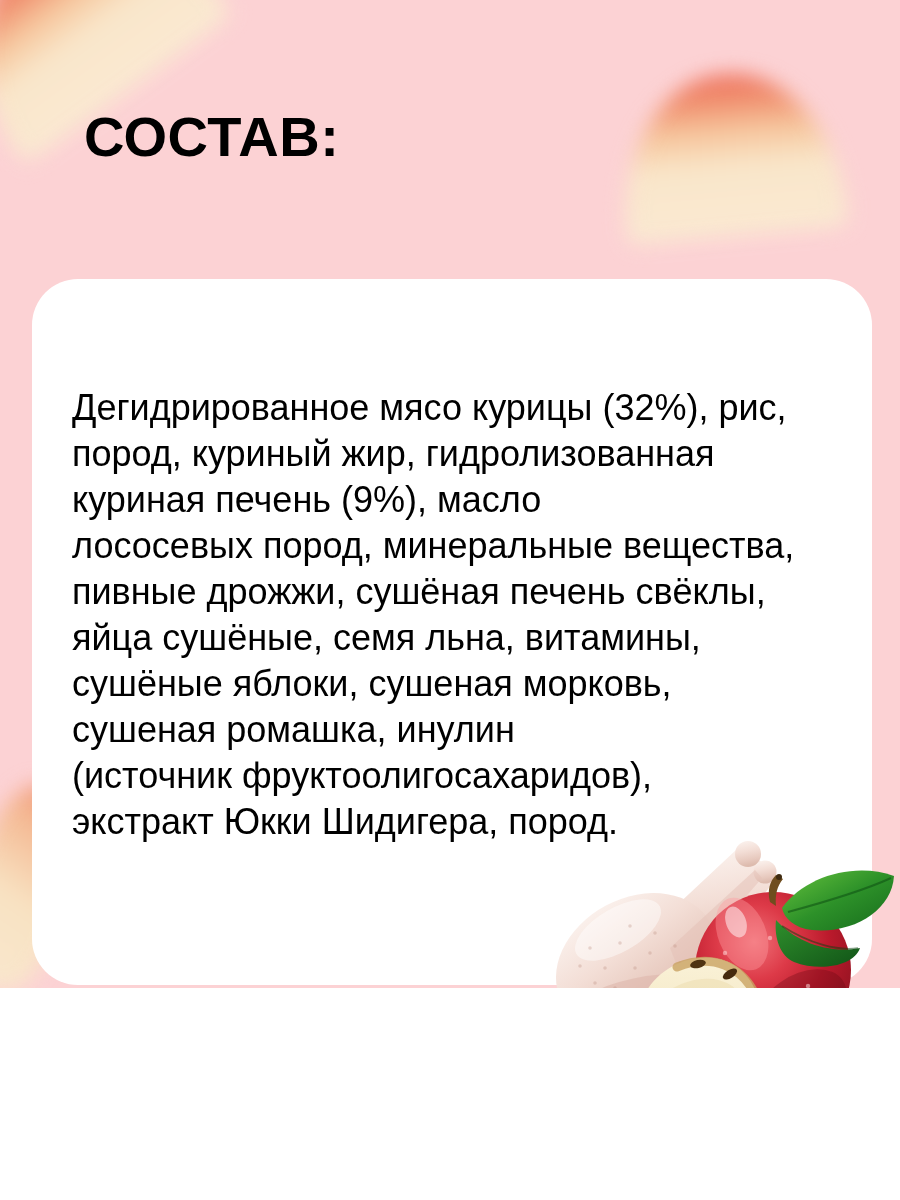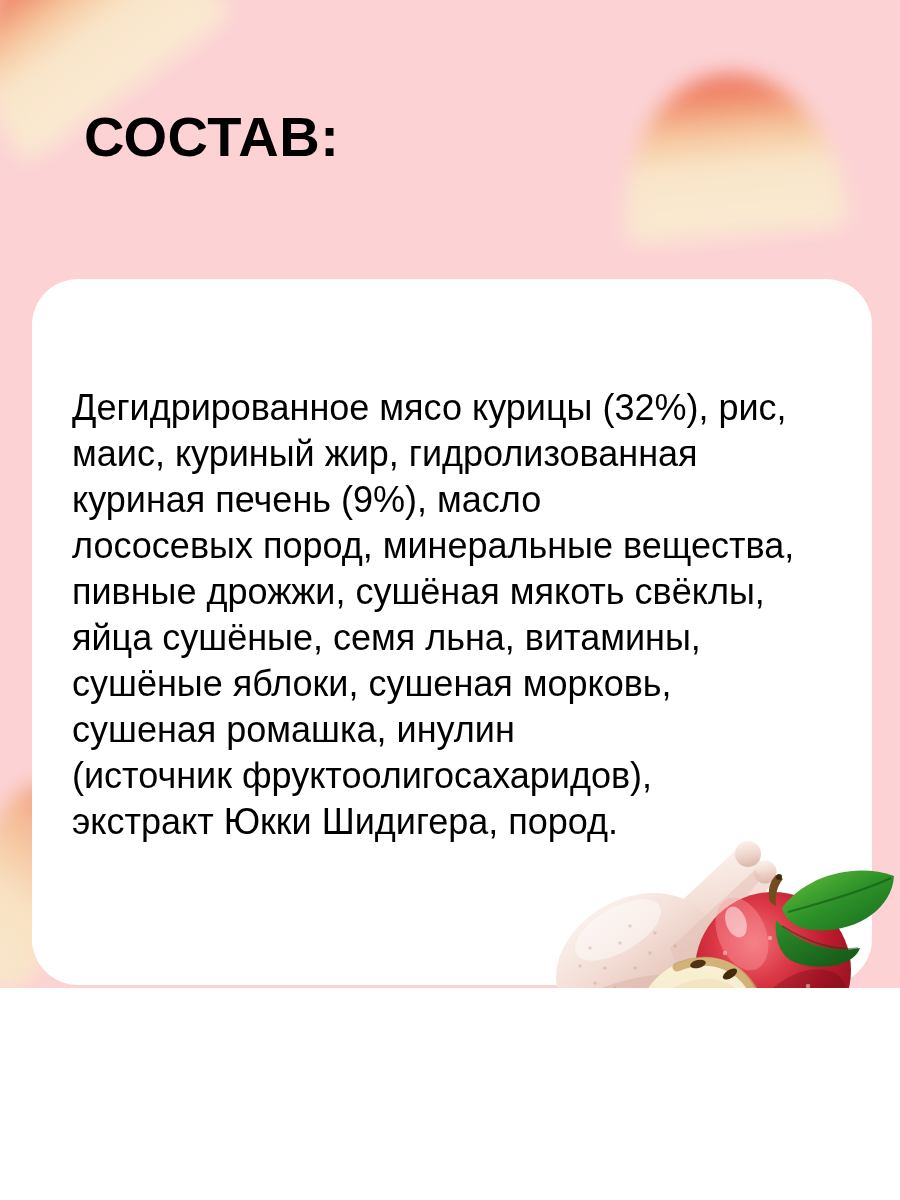--- a/index.html
+++ b/index.html
@@ -46,24 +46,24 @@
   <div class="slice dome slice-b"></div>
   <div class="slice slice-c"></div>
   <div class="slice dome slice-d"></div>
   <div class="slice dome slice-e"></div>
 
   <div class="page-title">СОСТАВ:</div>
 
   <div class="card">
     <div class="ingredients">
       <div class="line">Дегидрированное мясо курицы (32%), рис,</div>
-      <div class="line">маис, куриный жир, гидролизованная</div>
+      <div class="line">пород, куриный жир, гидролизованная</div>
       <div class="line">куриная печень (9%), масло</div>
       <div class="line">лососевых пород, минеральные вещества,</div>
-      <div class="line">пивные дрожжи, сушёная мякоть свёклы,</div>
+      <div class="line">пивные дрожжи, сушёная печень свёклы,</div>
       <div class="line">яйца сушёные, семя льна, витамины,</div>
       <div class="line">сушёные яблоки, сушеная морковь,</div>
       <div class="line">сушеная ромашка, инулин</div>
       <div class="line">(источник фруктоолигосахаридов),</div>
       <div class="line">экстракт Юкки Шидигера, пород.</div>
     </div>
   </div>
 
   <svg class="photo" viewBox="0 0 380 264" xmlns="http://www.w3.org/2000/svg">
     <defs>

